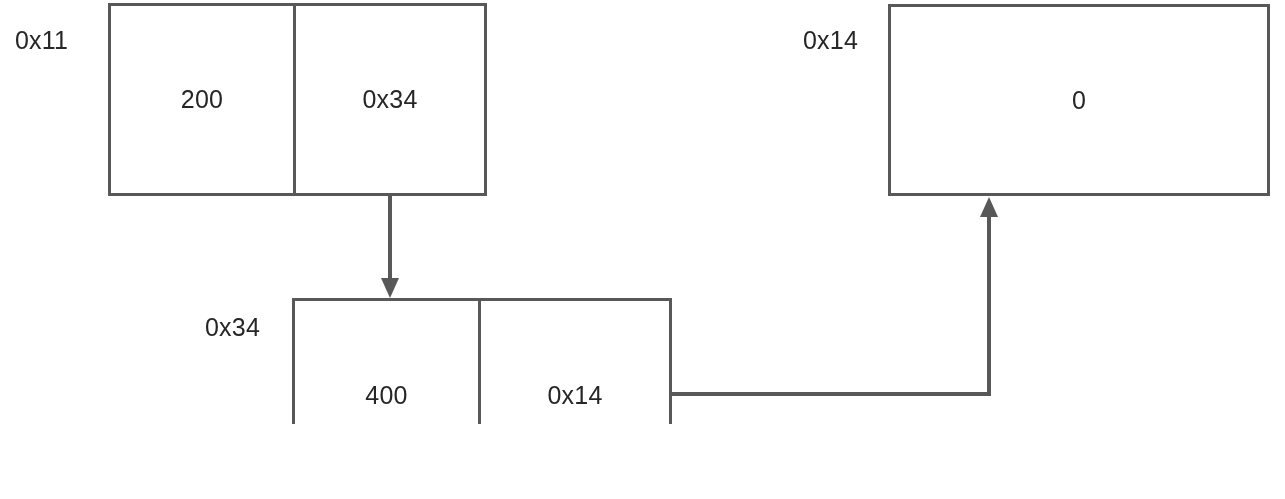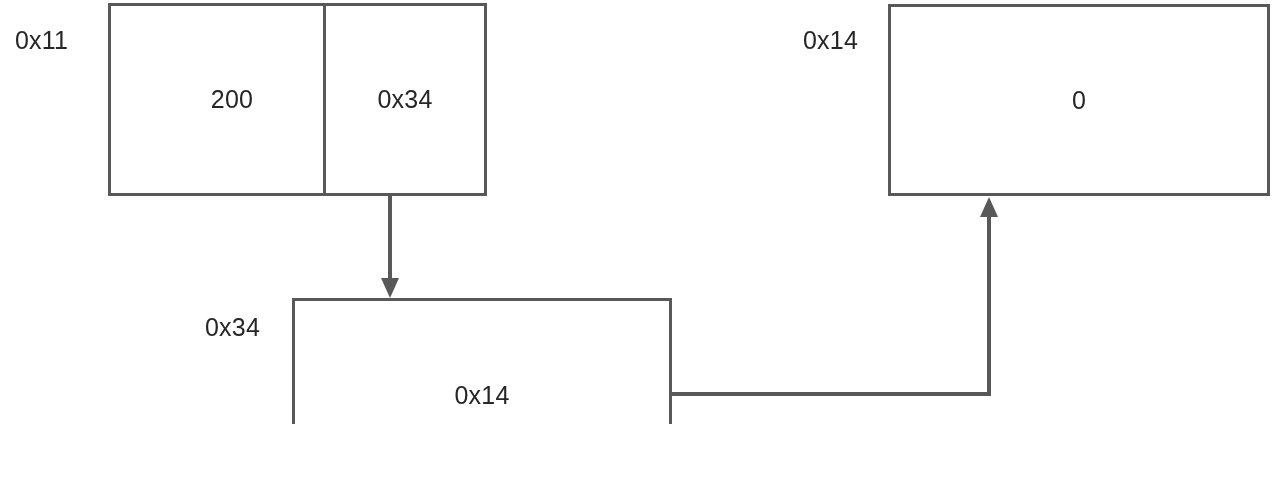--- a/index.html
+++ b/index.html
@@ -67,27 +67,28 @@
       <path fill="none" stroke="#585858" stroke-width="4" d="M 390 196 L 390 281"></path>
       <polygon points="390,298 381,278 399,278" fill="#585858"></polygon>
     </g>
     <g>
       <path fill="none" stroke="#585858" stroke-width="4" d="M 672 394 L 989 394 L 989 214"></path>
       <polygon points="989,197 980,217 998,217" fill="#585858"></polygon>
     </g>
   </svg>
 
   <div class="node-label" style="left:15px; top:28px;">0x11</div>
-  <div class="node" style="left:108px; top:3px; width:379px; height:193px;padding-left:30px;">
+  <div class="node" style="left:108px; top:3px; width:379px; height:193px;">
     <div class="cell data" style="width:185px;">200</div>
     <div class="cell next" style="flex:1;">0x34</div>
   </div>
 
   <div class="node-label" style="left:205px; top:315px;">0x34</div>
   <div class="node" style="left:292px; top:298px; width:380px; height:194px;">
+    <div class="cell data" style="width:186px;">400</div>
     <div class="cell next" style="flex:1;">0x14</div>
   </div>
 
   <div class="node-label" style="left:803px; top:28px;">0x14</div>
   <div class="node" style="left:888px; top:4px; width:382px; height:192px;">
     <div class="cell next" style="flex:1;">0</div>
   </div>
 
 </div>
 

